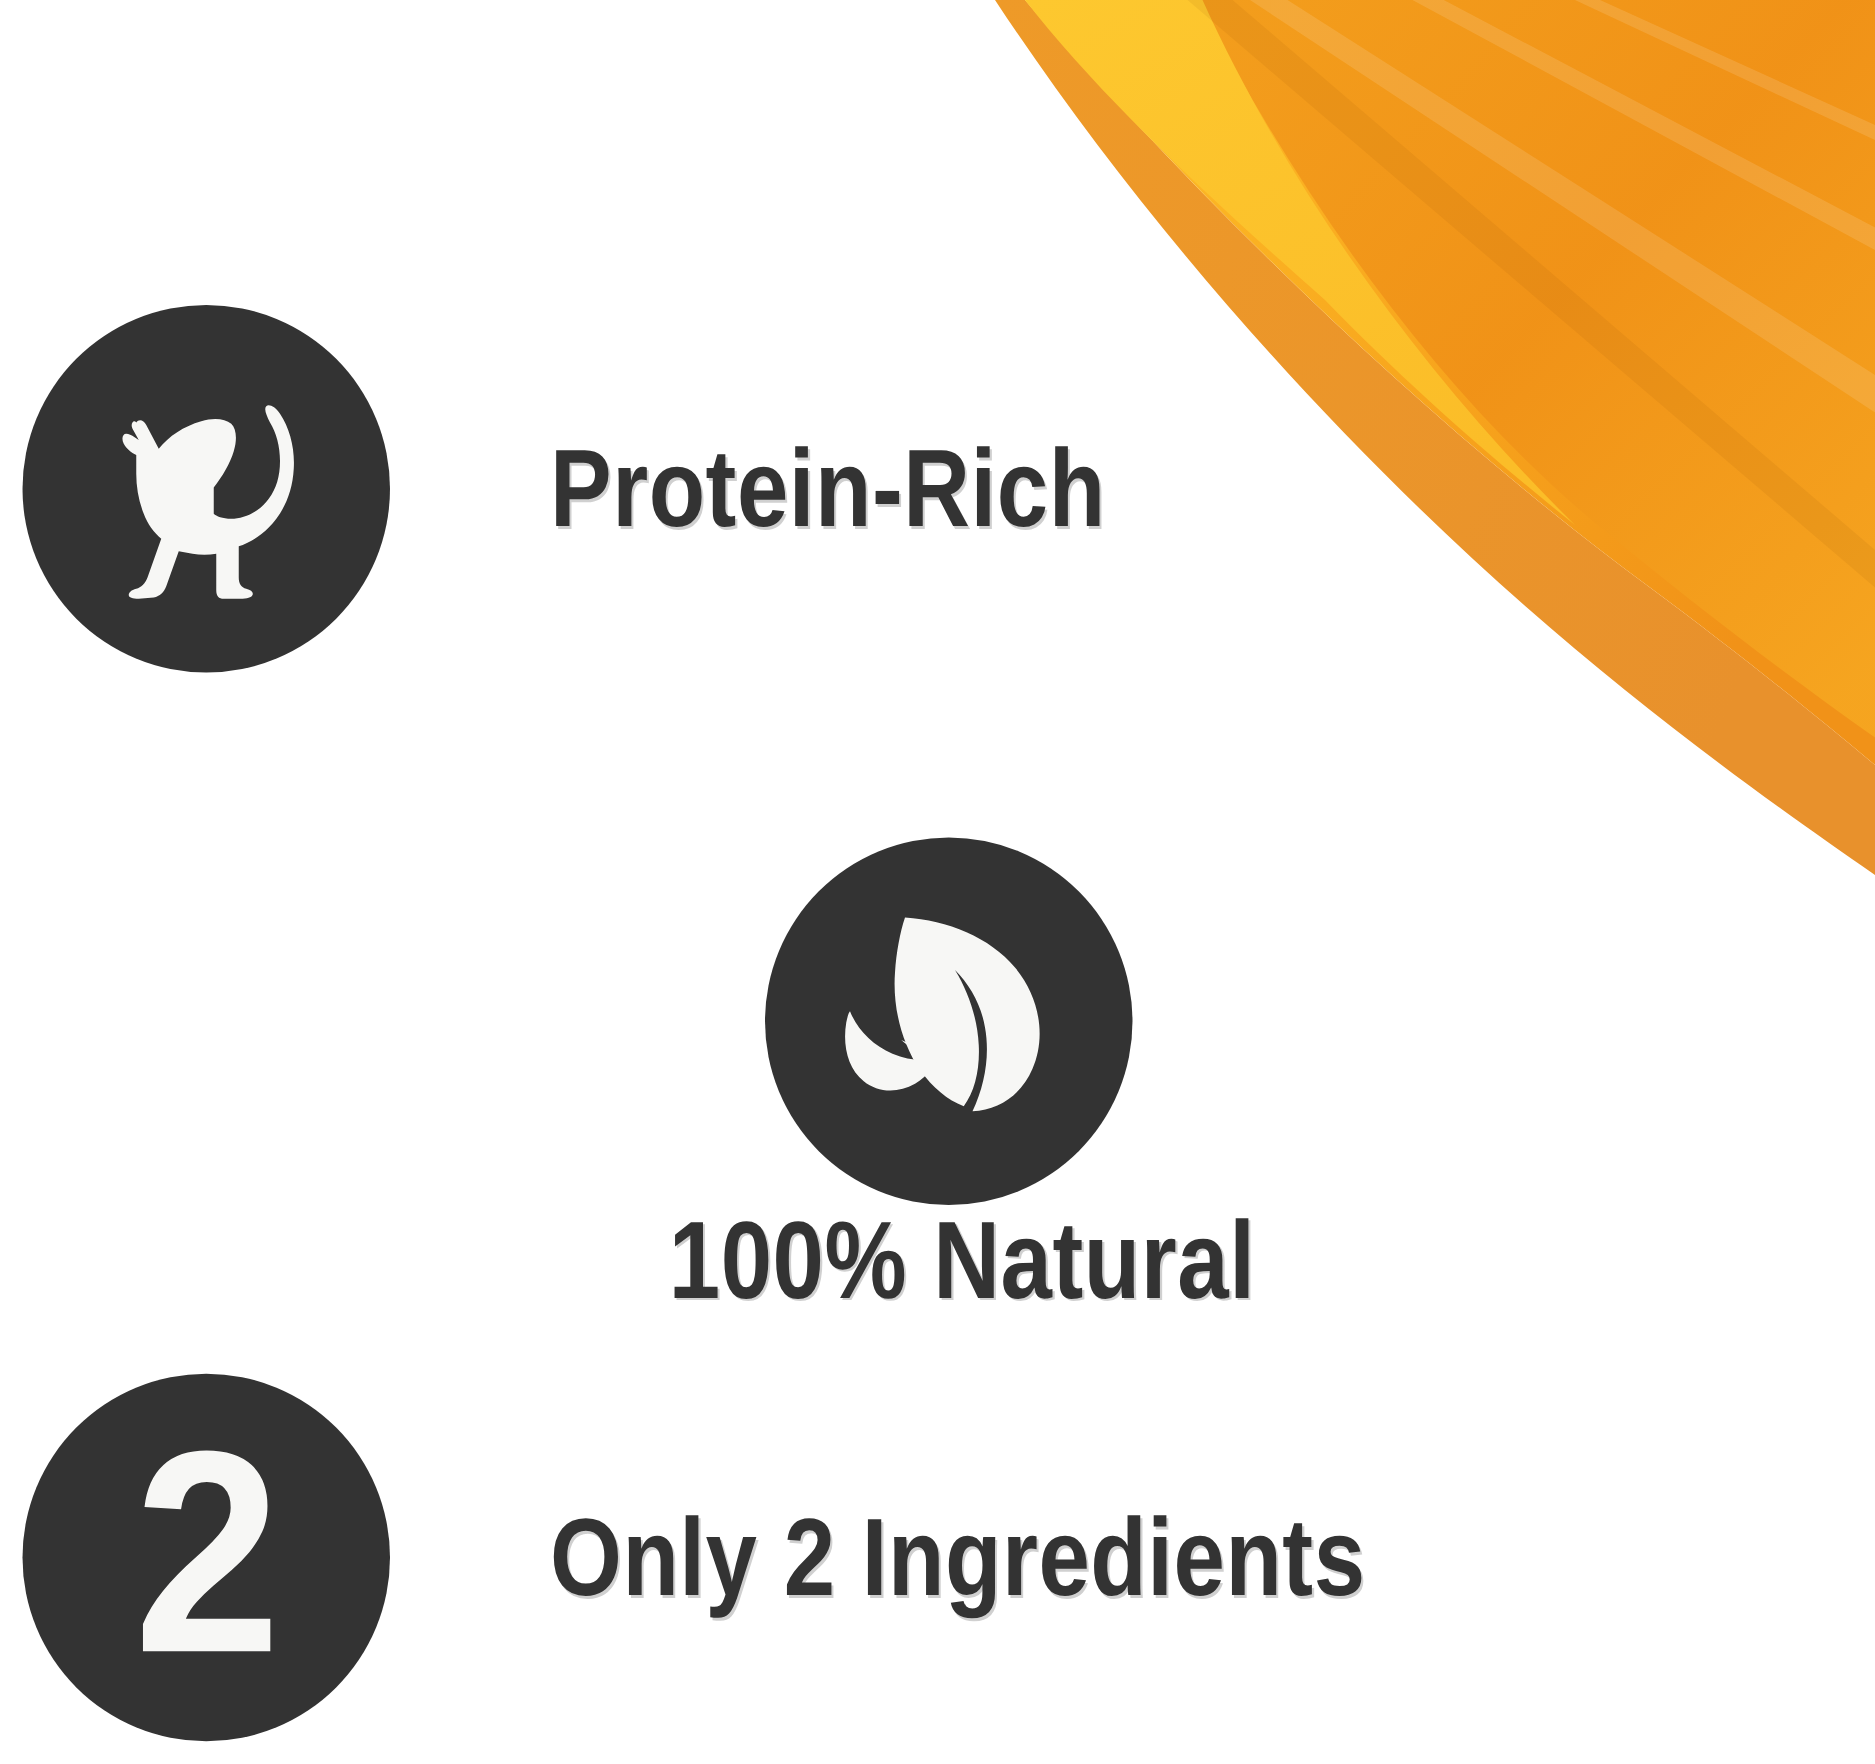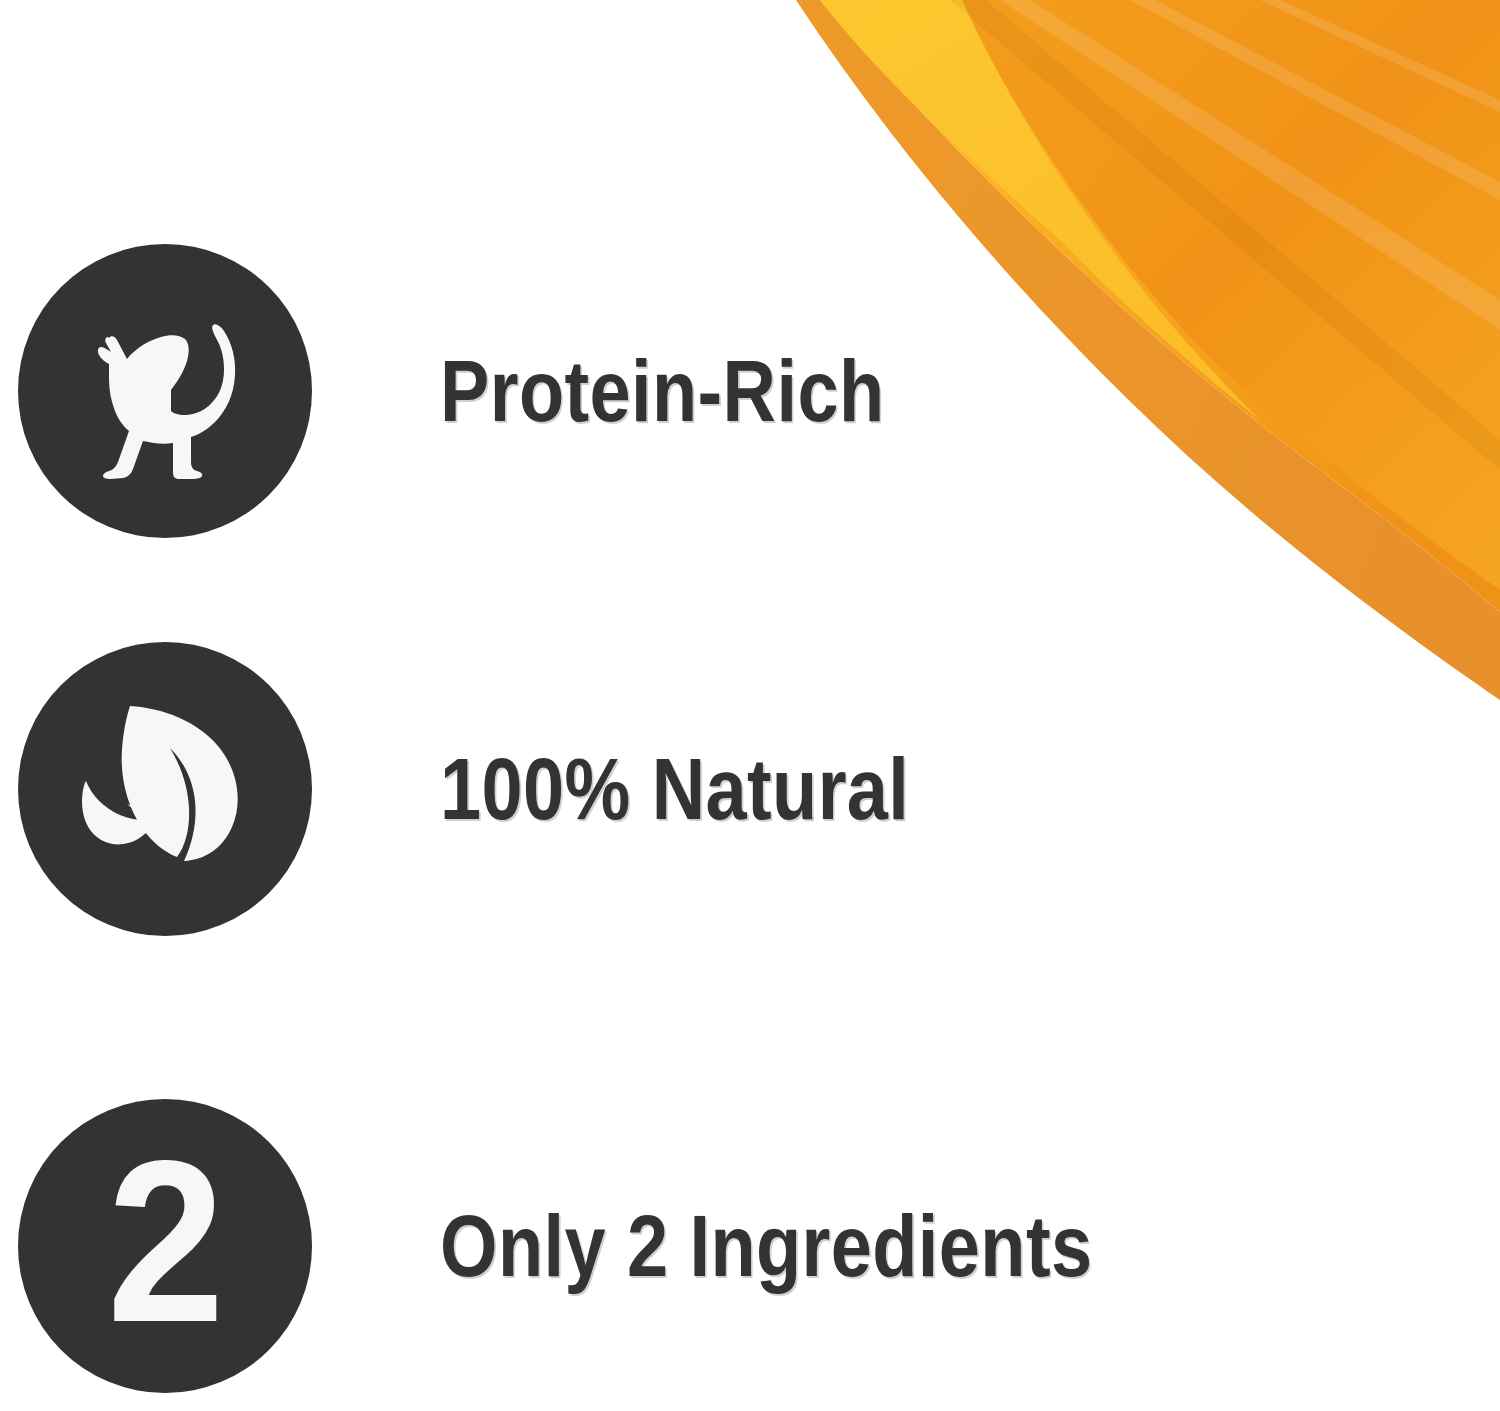--- a/index.html
+++ b/index.html
@@ -29,21 +29,21 @@
   
   .feature-row {
     position: absolute;
     left: 0;
     width: 1500px;
     height: 300px;
     display: flex;
     align-items: center;
   }
   #row-0 { top: 241px; }
-  #row-1 { top: 639px; }
+  #row-1 { top: 670px; flex-direction: column; }
   #row-2 { top: 1096px; }
 
   .badge {
     position: relative;
     flex: 0 0 auto;
     width: 294px;
     height: 294px;
     margin-left: 18px;
     border-radius: 50%;
     background: #333333;

